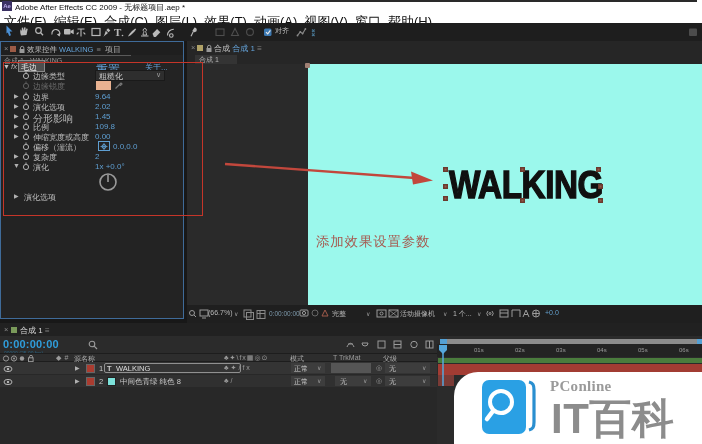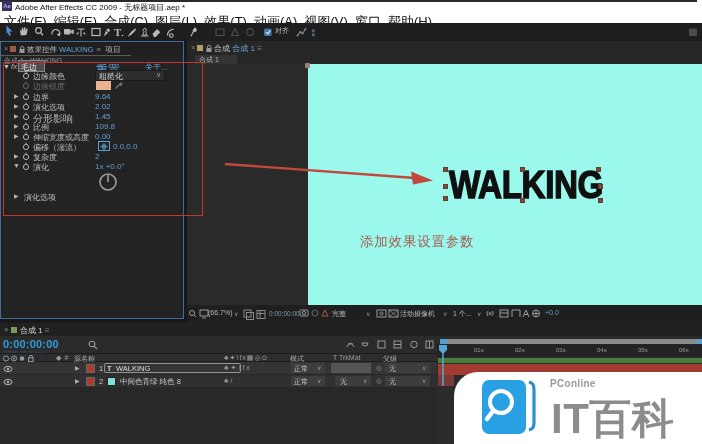--- a/index.html
+++ b/index.html
@@ -99,21 +99,21 @@
   <div class="t" style="left:11px;top:61.5px;font-size:8px;font-style:italic;color:#b5b5b5;">fx</div>
   <div class="abs" style="left:19px;top:60.5px;width:25px;height:10px;background:#4e4e4e;outline:1px solid #8a8a8a;"></div>
   <div class="t" style="left:21px;top:61.5px;font-size:8px;color:#e8e8e8;">毛边</div>
   <div class="t" style="left:96px;top:61.5px;font-size:12px;color:#64a2d8;">重置</div>
   <div class="t" style="left:145px;top:61.5px;font-size:8px;color:#64a2d8;">关于...</div>
 
   <svg class="abs" style="left:22px;top:71px;" width="8" height="9">
       <circle cx="4" cy="5" r="2.6" fill="none" stroke="#b0b0b0" stroke-width="1"></circle>
       <line x1="4" y1="0.5" x2="4" y2="2" stroke="#b0b0b0" stroke-width="1"></line>
     </svg>
-  <div class="t" style="left:33px;top:71px;font-size:8px;color:#bdbdbd;">边缘颜色</div>
+  <div class="t" style="left:33px;top:71px;font-size:8px;color:#bdbdbd;">边缘类型</div>
   <div class="abs" style="left:95px;top:70px;width:70px;height:10.5px;background:#2e2e2e;border:1px solid #1a1a1a;box-sizing:border-box;"></div>
   <div class="t" style="left:99px;top:71px;font-size:8px;color:#c8c8c8;">粗糙化</div>
   <div class="t" style="left:156px;top:71px;font-size:7px;color:#9a9a9a;">∨</div>
 
   <svg class="abs" style="left:22px;top:81px;" width="8" height="9">
       <circle cx="4" cy="5" r="2.6" fill="none" stroke="#606060" stroke-width="1"></circle>
       <line x1="4" y1="0.5" x2="4" y2="2" stroke="#606060" stroke-width="1"></line>
     </svg>
   <div class="t" style="left:33px;top:81px;font-size:8px;color:#6a6a6a;">边缘锐度</div>
   <div class="abs" style="left:96px;top:80.5px;width:15px;height:9.5px;background:#e9b291;"></div>
@@ -278,21 +278,21 @@
   <div class="abs" style="left:598px;top:198px;width:5px;height:5px;background:#96594a;box-shadow:inset 0 0 0 1.5px #6b3a2e;"></div>
 </div>
 
 <div class="abs" style="left:3px;top:62px;width:200px;height:154px;border:1.5px solid #c53529;box-sizing:border-box;"></div>
 
 <svg class="abs" style="left:200px;top:155px;" width="245" height="40" viewBox="0 0 245 40">
   <line x1="25" y1="9" x2="215" y2="23" stroke="#c2473c" stroke-width="2.4"></line>
   <polygon points="233,25.5 211,16.5 213,29.5" fill="#c2473c"></polygon>
 </svg>
 
-<div class="t" style="left:316px;top:233px;font-size:13.5px;color:#a65a50;letter-spacing:0.8px;margin-left:44px;">添加效果设置参数</div>
+<div class="t" style="left:316px;top:233px;font-size:13.5px;color:#a65a50;letter-spacing:0.8px;">添加效果设置参数</div>
 
 <div class="abs" style="left:0;top:323px;width:702px;height:121px;background:#282828;">
 
   <div class="abs" style="left:0;top:0;width:702px;height:13px;background:#212121;"></div>
   <div class="t" style="left:4px;top:2px;font-size:7.5px;color:#888;">×</div>
   <div class="abs" style="left:11px;top:3.5px;width:6px;height:6px;background:#7a9a5a;"></div>
   <div class="t" style="left:20px;top:2px;font-size:8px;color:#d8d8d8;">合成 1 <span style="color:#808080;">≡</span></div>
 
   <div class="abs" style="left:0;top:13px;width:437px;height:17px;background:#2b2b2b;"></div>
   <div class="t" style="left:3px;top:15px;font-size:11px;font-weight:bold;color:#2f9ddb;letter-spacing:0.2px;">0:00:00:00</div>
@@ -403,16 +403,16 @@
 
   <div class="abs" style="left:482px;top:380px;width:44px;height:54px;background:#2aa0e4;border-radius:7px;"></div>
   <svg class="abs" style="left:482px;top:378px;" width="54" height="58" viewBox="0 0 54 58">
 
     <path d="M47 4 c4 1 5 3 5 8 v32 c0 5-1 7-5 8" fill="none" stroke="#2a8fd0" stroke-width="3.2"></path>
 
     <circle cx="19" cy="24" r="11" fill="none" stroke="#ffffff" stroke-width="4"></circle>
     <line x1="11" y1="33" x2="5" y2="41" stroke="#ffffff" stroke-width="4.5" stroke-linecap="round"></line>
   </svg>
 
-  <div class="t" style="left:550px;top:378px;font-size:10px;font-weight:bold;color:#9a9a9a;letter-spacing:0.3px;">PConline</div>
+  <div class="t" style="left:550px;top:378px;font-size:15px;font-weight:bold;color:#9a9a9a;letter-spacing:0.3px;font-family:Liberation Serif, serif;">PConline</div>
 
   <div class="t" style="left:551px;top:391px;font-size:42px;font-weight:bold;color:#8c8c8c;letter-spacing:0.5px;">IT百科</div>
 </div>
 
 </body></html>

